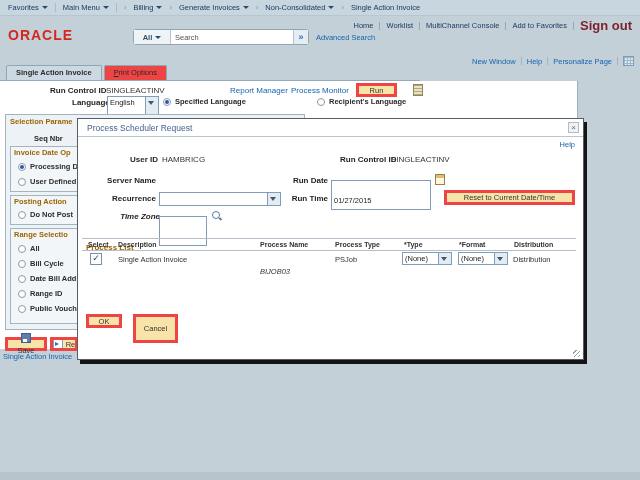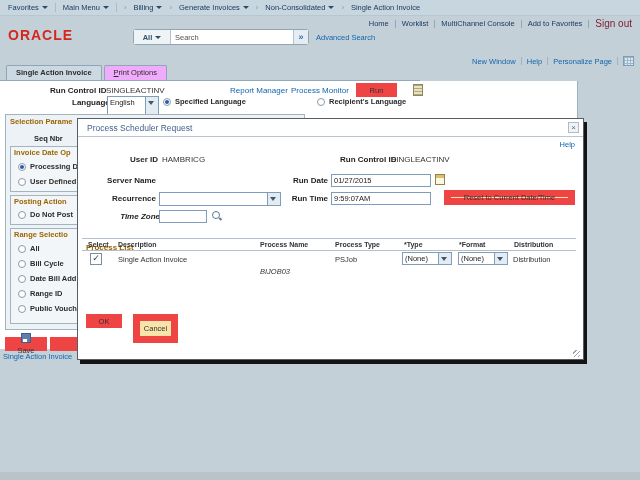--- a/index.html
+++ b/index.html
@@ -13,58 +13,58 @@
   .crumbbar{left:0;top:0;width:640px;height:16px;background:#c7d6df;border-bottom:1px solid #b6c7d2;
             display:flex;align-items:center;padding-left:8px;gap:7px;box-sizing:border-box;}
   .crumb{display:flex;align-items:center;gap:3px;font-size:7.5px;color:#16365c;cursor:pointer;white-space:nowrap;}
   .caret{width:0;height:0;border:3px solid transparent;border-top:3px solid #2c4a68;margin-top:3px;}
   .csep{color:#7d96a9;font-size:7.5px;}
   .cbar{width:1px;height:9px;background:#a9bcc8;}
   
   .brand{left:8px;top:27px;font-size:14px;font-weight:bold;color:#d3281e;letter-spacing:1px;}
   .toplinks{top:18px;right:8px;display:flex;align-items:center;gap:6px;font-size:7.5px;color:#16365c;}
   .tsep{width:1px;height:8px;background:#93a9bb;}
-  .signout{font-weight:normal;color:#7c2230;font-size:10px;cursor:pointer;}
+  .signout{font-weight:bold;color:#7c2230;font-size:13px;cursor:pointer;}
   .searchbar{left:133px;top:29px;width:176px;height:16px;background:#fff;border:1px solid #8fa5b2;
              border-radius:3px;display:flex;align-items:stretch;box-sizing:border-box;}
   .scope{width:36px;background:#eef3f6;border-right:1px solid #b3c2cc;display:flex;align-items:center;
          justify-content:center;gap:3px;font-size:7.5px;font-weight:bold;color:#33506b;cursor:pointer;}
   .sq{flex:1;font-size:7.5px;color:#555;display:flex;align-items:center;padding-left:4px;}
   .go{width:14px;background:#e6edf2;border-left:1px solid #b3c2cc;display:flex;align-items:center;
       justify-content:center;font-size:9px;font-weight:bold;color:#2f6fae;cursor:pointer;}
   
   .utilbar{top:56px;right:6px;display:flex;align-items:center;gap:5px;}
   .ulink{font-size:7.5px;color:#1464ae;cursor:pointer;white-space:nowrap;}
   .usep{width:1px;height:8px;background:#9fb3c4;}
   .gridicon{width:9px;height:8px;border:1px solid #7f9db9;background:#dce9f2;cursor:pointer;
     background-image:linear-gradient(#9db6c9 1px,transparent 1px),linear-gradient(90deg,#9db6c9 1px,transparent 1px);
     background-size:3px 3px;}
   
   .tabs{left:6px;top:65px;display:flex;gap:2px;}
   .tab{height:14px;padding:2px 9px 0 9px;font-size:7.5px;border:1px solid #8fa6b6;border-bottom:none;
        border-radius:2px 2px 0 0;cursor:pointer;color:#2b2b2b;}
   .tab.on{background:#cdd9e2;font-weight:bold;}
-  .tab.off{background:#f0abfc;}
+  .tab.off{background:#ef4444;}
   .tab.off .tl{display:block;}
   .tab.off .tl::first-letter{text-decoration:underline;}
   .tabline{left:0;top:80px;width:420px;height:1px;background:#93aaba;}
   
   .content{left:0;top:81px;width:577px;height:268px;background:#ffffff;border-right:1px solid #9fb0bc;}
-  .btn{background:#f8e3a9;border:7px solid #ef4444;font-size:7.5px;color:#333;text-align:left;
+  .btn{background:#f8e3a9;border:3px solid #ef4444;font-size:7.5px;color:#333;text-align:left;
        cursor:pointer;box-sizing:border-box;display:flex;align-items:center;justify-content:center;white-space:nowrap;}
   .minidoc{width:8px;height:10px;background:#e9e2c4;border:1px solid #8f8660;cursor:pointer;
     background-image:linear-gradient(#b2a87e 1px,transparent 1px);background-size:2px 3px;}
   
   .sel{display:flex;background:#fff;border:1px solid #7f9db9;box-sizing:border-box;cursor:pointer;}
   .sel .sv{flex:1;font-size:7.5px;line-height:11px;padding:0 2px;color:#222;white-space:nowrap;overflow:hidden;}
   .sel .sa{width:12px;background:#e3ecf3;border-left:1px solid #7f9db9;position:relative;}
   .sel .sa::after{content:"";position:absolute;left:2px;top:4px;border:3px solid transparent;border-top:4px solid #44566b;}
   .sel.focus .sv{background:#2e62b1;color:#fff;outline:1px dotted #cfe0f5;outline-offset:-2px;}
-  .tin{height:13px;border:1px solid #7f9db9;background:#fff;font-size:7.5px;padding:0 2px;line-height:12px;
-       box-sizing:border-box;color:#222;white-space:nowrap;}
+  .tin{height:13px;border:1px solid #7f9db9;background:#fff;font-size:7.5px;padding:14px 2px;line-height:12px;
+       box-sizing:border-box;color:#222;white-space:nowrap;margin-top:6px;}
   
   .radio{width:8px;height:8px;border:1px solid #8c9cab;border-radius:50%;background:#fdfefe;box-sizing:border-box;cursor:pointer;flex:none;}
   .radio.sel2::after{content:"";display:block;width:4px;height:4px;border-radius:50%;background:#2a5caa;margin:1px;}
   .optrow{display:flex;align-items:center;gap:4px;position:absolute;}
   .optlbl{font-size:7.5px;font-weight:bold;color:#2b2b2b;white-space:nowrap;}
   .cb{width:10px;height:10px;border:1px solid #7b8da0;background:#fff;font-size:9px;line-height:9px;
       text-align:center;color:#2d3e50;cursor:pointer;}
   
   .panel{left:5px;top:33px;width:300px;height:216px;background:#edf2f6;border:1px solid #a3b4bf;box-sizing:border-box;}
   .obox{position:absolute;border:1px solid #a3b4bf;background:#f2f6f9;box-sizing:border-box;}
@@ -274,21 +274,20 @@
     <span class="rlabel" style="left:180px;top:57px;width:70px;">Run Date</span>
     <div class="tin abs" style="left:253px;top:55px;width:100px;">01/27/2015</div>
     <div class="calicon" style="left:357px;top:55px;"></div>
 
     <span class="rlabel" style="left:0;top:75px;width:78px;">Recurrence</span>
     <div class="sel abs" style="left:81px;top:73px;width:122px;height:14px;">
       <span class="sv"></span>
       <span class="sa"></span>
     </div>
     <span class="rlabel" style="left:180px;top:75px;width:70px;">Run Time</span>
-    <div class="tin abs" style="left:253px;top:73px;width:100px;">9:59:07AM</div>
     <div class="abs btn" style="left:366px;top:71px;width:131px;height:15px;">Reset to Current Date/Time</div>
 
     <span class="rlabel" style="left:4px;top:93px;width:78px;font-style:italic;">Time Zone</span>
     <div class="tin abs" style="left:81px;top:91px;width:48px;"></div>
     <div class="mag" style="left:134px;top:92px;"></div>
 
     <span class="abs ptitle" style="left:8px;top:108px;font-size:8px;margin-top:16px;">Process List</span>
 
     <div class="gridhead" style="left:4px;top:119px;width:494px;height:13px;">
       <span class="gh" style="left:6px;">Select</span>

